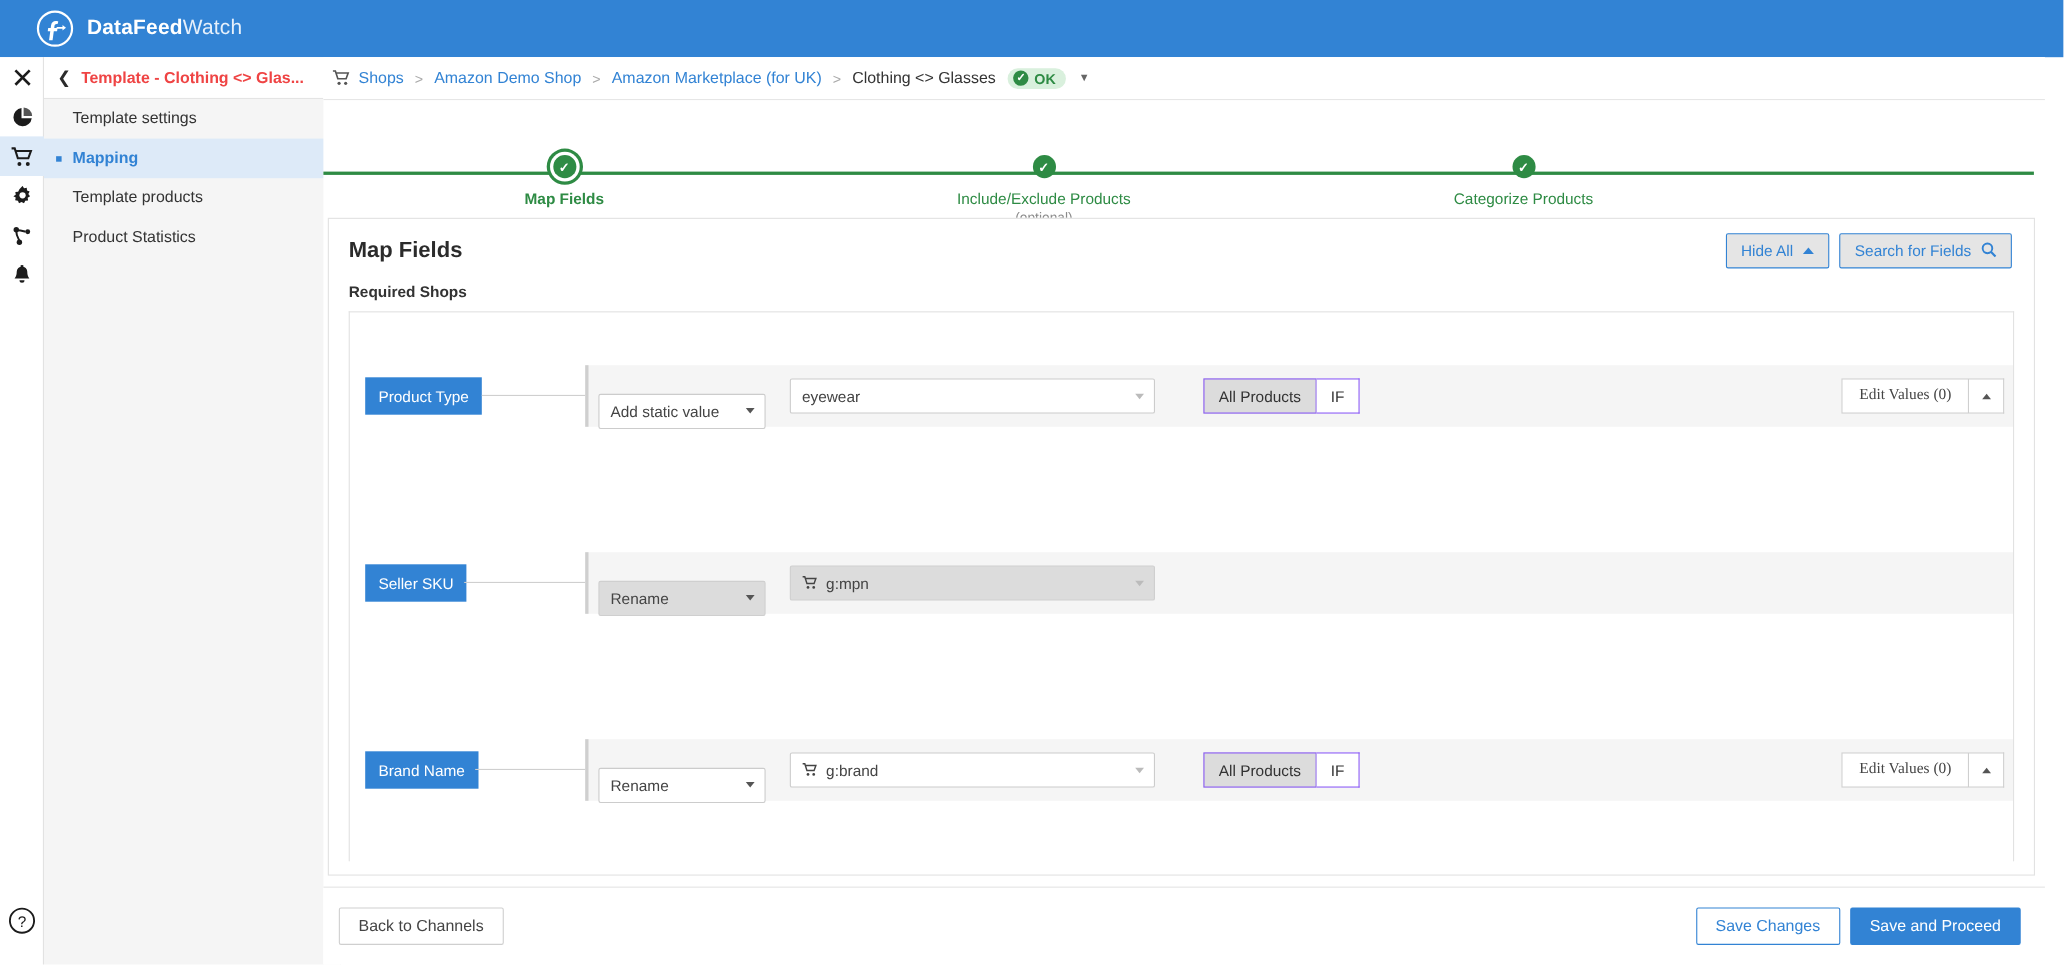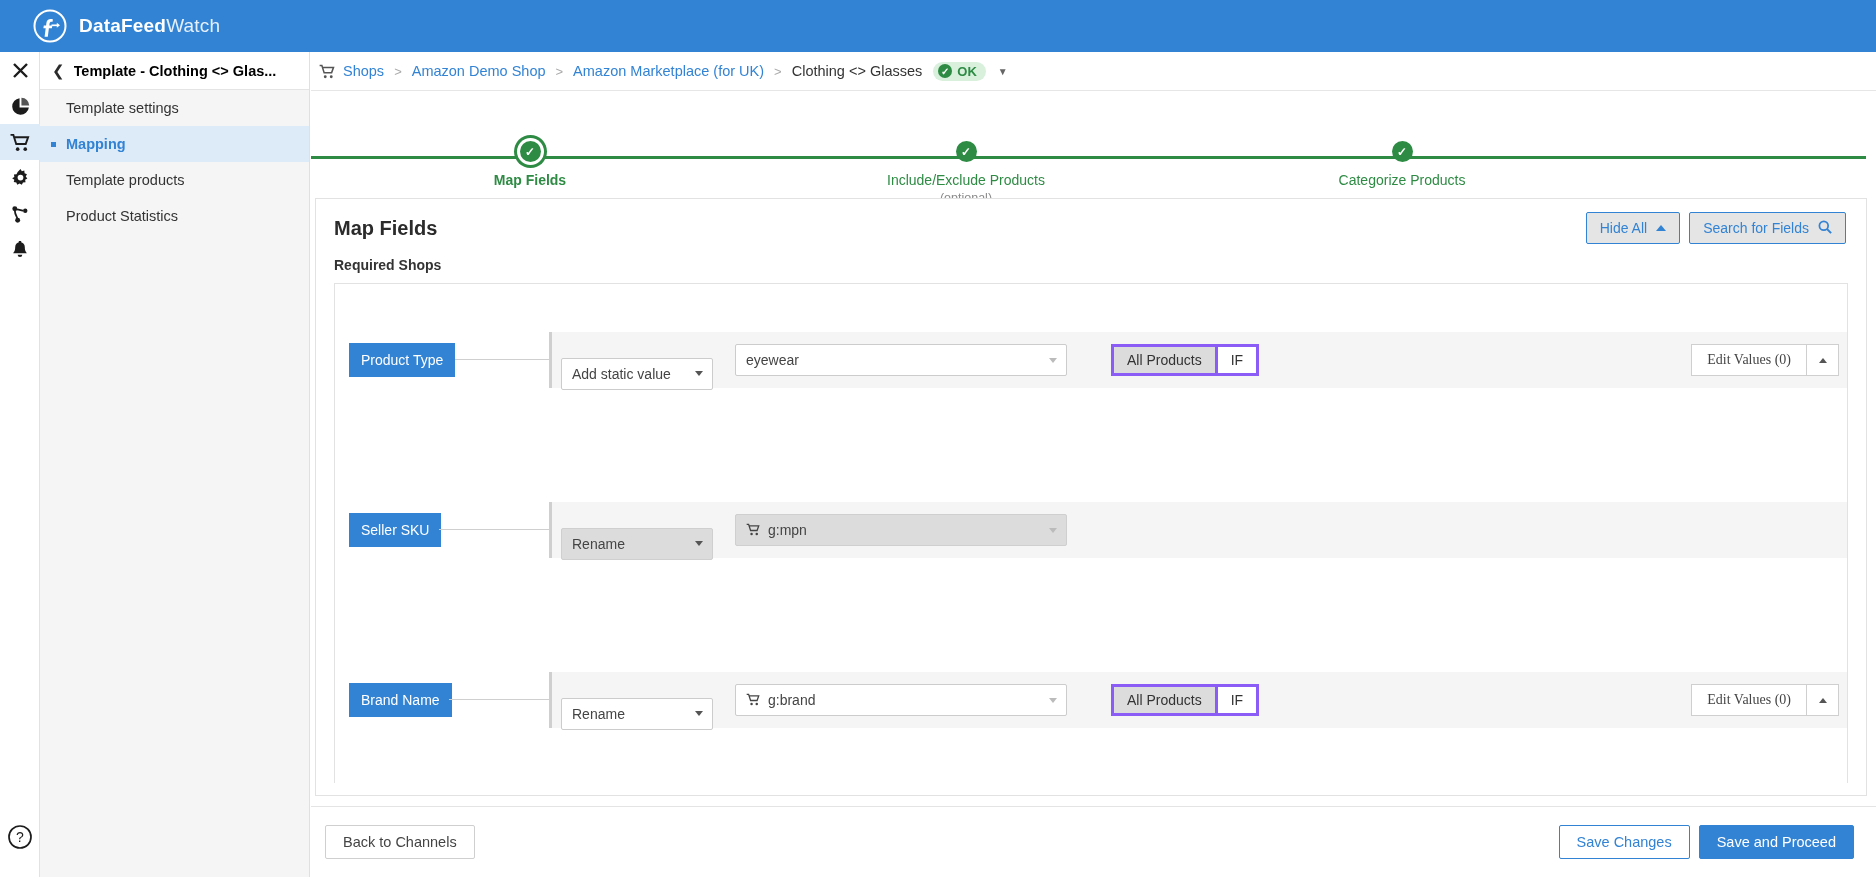--- a/index.html
+++ b/index.html
@@ -43,35 +43,35 @@
   .leftpanel {
     position: absolute; top: 52px; left: 40px; width: 270px; height: 825px;
     background: #f5f5f5; border-right: 1px solid #e0e0e0;
   }
   .lp-head {
     height: 38px; display: flex; align-items: center; gap: 9px;
     padding: 0 10px 0 12px; background: #ffffff; border-bottom: 1px solid #e4e4e4;
   }
   .lp-back { color: #2b2b2b; font-size: 15px; line-height: 1; }
   .lp-title {
-    font-size: 14.5px; font-weight: 700; color: #000000;
+    font-size: 14.5px; font-weight: 700; color: #ef4444;
     white-space: nowrap; overflow: hidden;
   }
   .lp-item {
     height: 36px; display: flex; align-items: center;
     padding-left: 26px; font-size: 14.5px; color: #333;
   }
   .lp-item.active { background: #ddeaf8; color: #3283d4; font-weight: 700; }
   .lp-bullet {
     width: 5px; height: 5px; background: #3283d4; margin-right: 10px; margin-left: -15px;
   }
 
   
   .content {
-    position: absolute; top: 52px; left: 311px; width: 1565px; height: 825px;
+    position: absolute; top: 52px; left: 294px; width: 1565px; height: 825px;
     background: #ffffff;
   }
 
   
   .crumbbar {
     height: 39px; display: flex; align-items: center; padding-left: 8px;
     border-bottom: 1px solid #e6e6e6; background: #fff;
   }
   .crumb { font-size: 14.5px; color: #3283d4; white-space: nowrap; }
   .crumb.last { color: #333; }
@@ -155,21 +155,21 @@
     border-left:4px solid transparent;border-right:4px solid transparent;border-top:5px solid #555;
   }
   .sel.light .scaret { border-top-color: #bbb; }
   .sel-op { width: 152px; margin-top: 27px; }
   .sel-val { width: 332px; }
   .sel-val.dis { background: #dcdcdc; }
   .minicart { margin-right: 7px; position: relative; top: 1px; }
 
   .toggle { display: flex; margin-left: 22px; }
   .tgl {
-    height: 32px; border: 3px solid #8b5cf6; background: #fff; color: #333;
+    height: 32px; border: 1px solid #8b5cf6; background: #fff; color: #333;
     font-size: 14px; display: flex; align-items: center; padding: 0 13px; cursor: pointer;
   }
   .tgl.on { background: #dcdcdc; }
   .tgl + .tgl { border-left: none; }
 
   .row-right { margin-left: auto; display: flex; }
   .editbtn {
     height: 32px; border: 1px solid #cfcfcf; background: #fff; color: #444;
     font-size: 14px; padding: 0 15px; display: flex; align-items: center; cursor: pointer; font-family: Liberation Serif, serif;
   }

